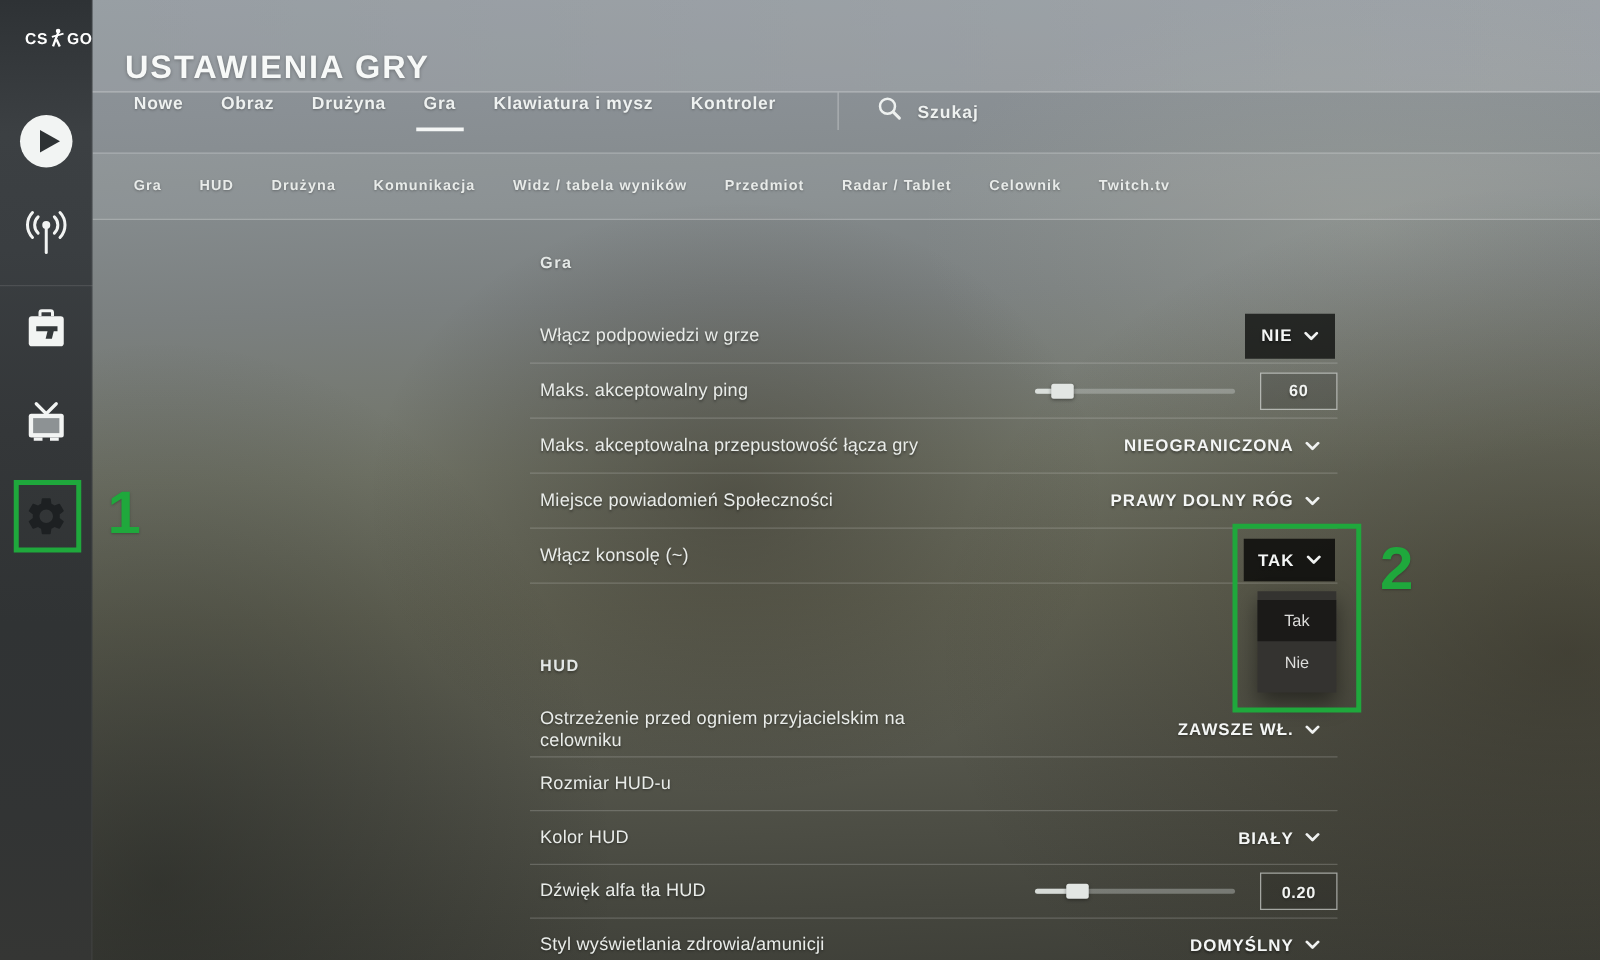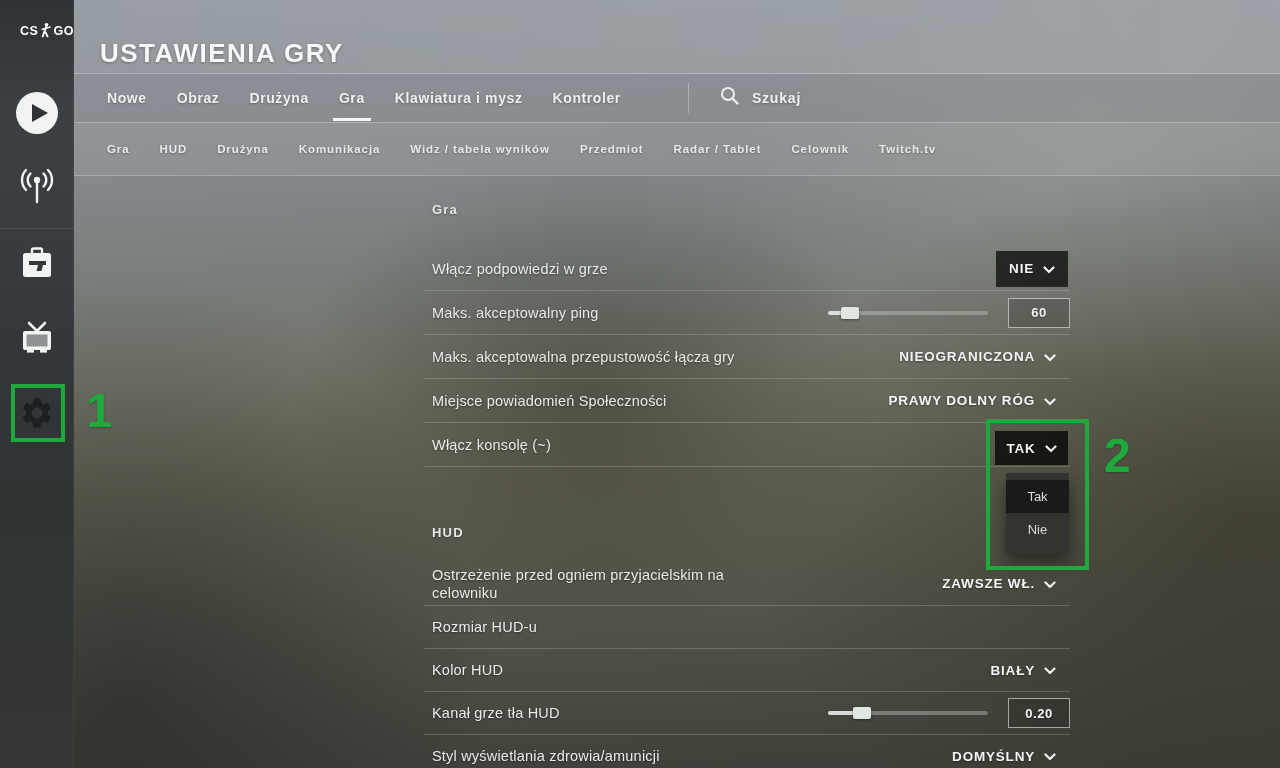--- a/index.html
+++ b/index.html
@@ -17,25 +17,25 @@
 
   
   .header-band{position:absolute;left:0;top:0;right:0;height:74px;
     background:linear-gradient(90deg,rgba(255,255,255,0.08),rgba(255,255,255,0.14));
     border-bottom:1px solid rgba(255,255,255,0.28);}
   .page-title{position:absolute;left:100px;top:0;height:74px;display:flex;align-items:center;
     color:#f7f9f8;font-size:26px;font-weight:bold;letter-spacing:1.5px;text-shadow:0 1px 3px rgba(0,0,0,0.3);margin-top:16px;}
 
   .tabs-band{position:absolute;left:74px;top:74px;right:0;height:49px;
     border-bottom:1px solid rgba(255,255,255,0.30);
-    display:flex;align-items:center;padding-left:33px;}
+    display:flex;align-items:flex-start;padding-left:33px;}
   .tab{position:relative;color:#eef1f0;font-size:14px;font-weight:bold;letter-spacing:0.6px;
     margin-right:30px;cursor:default;text-shadow:0 1px 2px rgba(0,0,0,0.3);}
   .tab.active::after{content:"";position:absolute;left:-6px;right:-6px;bottom:-15px;height:3px;background:#f4f6f5;}
-  .tab-search{display:flex;align-items:center;margin-left:37px;padding-left:31px;height:30px;
+  .tab-search{display:flex;align-items:center;margin-left:19px;padding-left:31px;height:30px;
     border-left:1px solid rgba(255,255,255,0.32);gap:12px;}
   .tab-search .lbl{color:#eef1f0;font-size:14px;font-weight:bold;letter-spacing:0.8px;text-shadow:0 1px 2px rgba(0,0,0,0.3);}
 
   .subtabs-band{position:absolute;left:74px;top:123px;right:0;height:53px;
     background:rgba(255,255,255,0.07);border-bottom:1px solid rgba(255,255,255,0.22);
     display:flex;align-items:center;padding-left:33px;gap:30px;}
   .subtab{color:#e8ebe9;font-size:11.5px;font-weight:bold;letter-spacing:0.9px;text-shadow:0 1px 2px rgba(0,0,0,0.3);}
 
   
   .sidebar{position:absolute;left:0;top:0;width:74px;height:768px;z-index:10;
@@ -256,21 +256,21 @@
       <span class="row-label">Kolor HUD</span>
       <div class="dd">
         <span class="dd-val">BIAŁY</span>
         <span><svg width="12" height="8" viewBox="0 0 12 8">
               <polyline points="1.5,1.5 6,6 10.5,1.5" stroke="#f0f2f1" stroke-width="2.2" fill="none" stroke-linecap="round" stroke-linejoin="round"></polyline>
             </svg></span>
       </div>
     </div>
 
     <div class="row h43">
-      <span class="row-label">Kanał grze tła HUD</span>
+      <span class="row-label">Dźwięk alfa tła HUD</span>
       <div class="right-group">
         <div class="slider" style="--pct: 21%;">
           <div class="track"></div>
           <div class="fill"></div>
           <div class="handle"></div>
         </div>
         <div class="valbox">
             <span>0.20</span>
           </div>
       </div>

